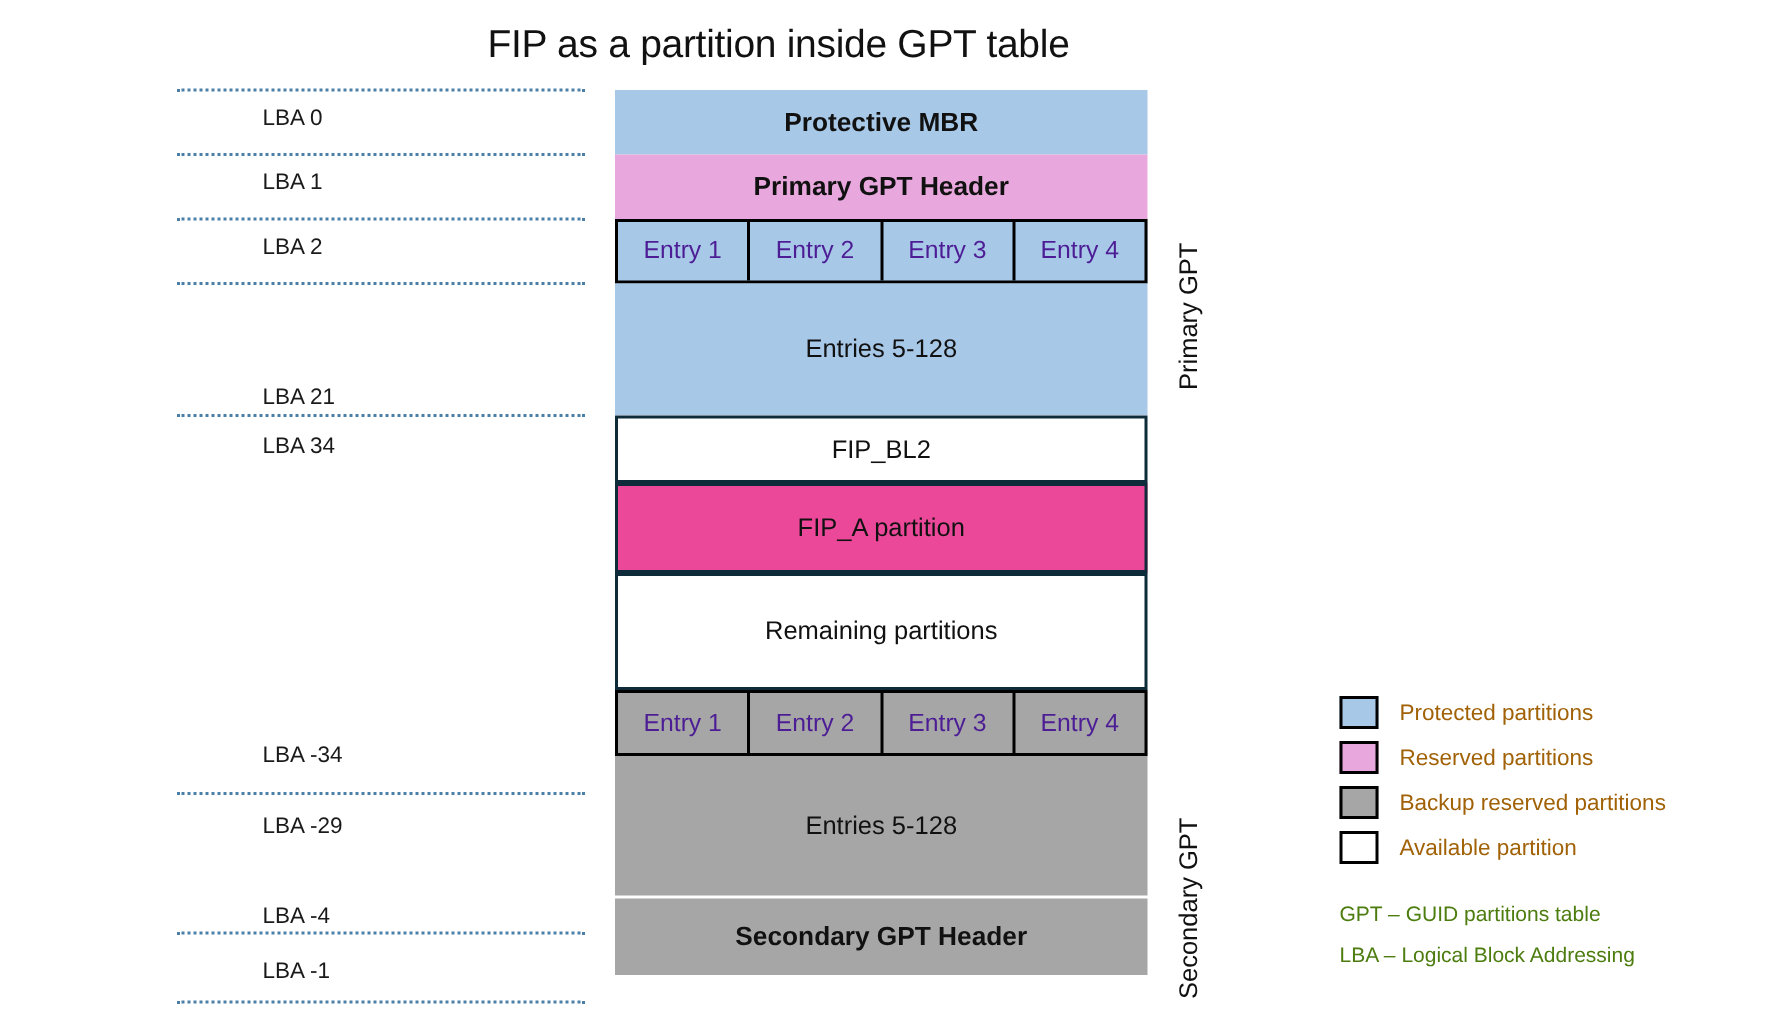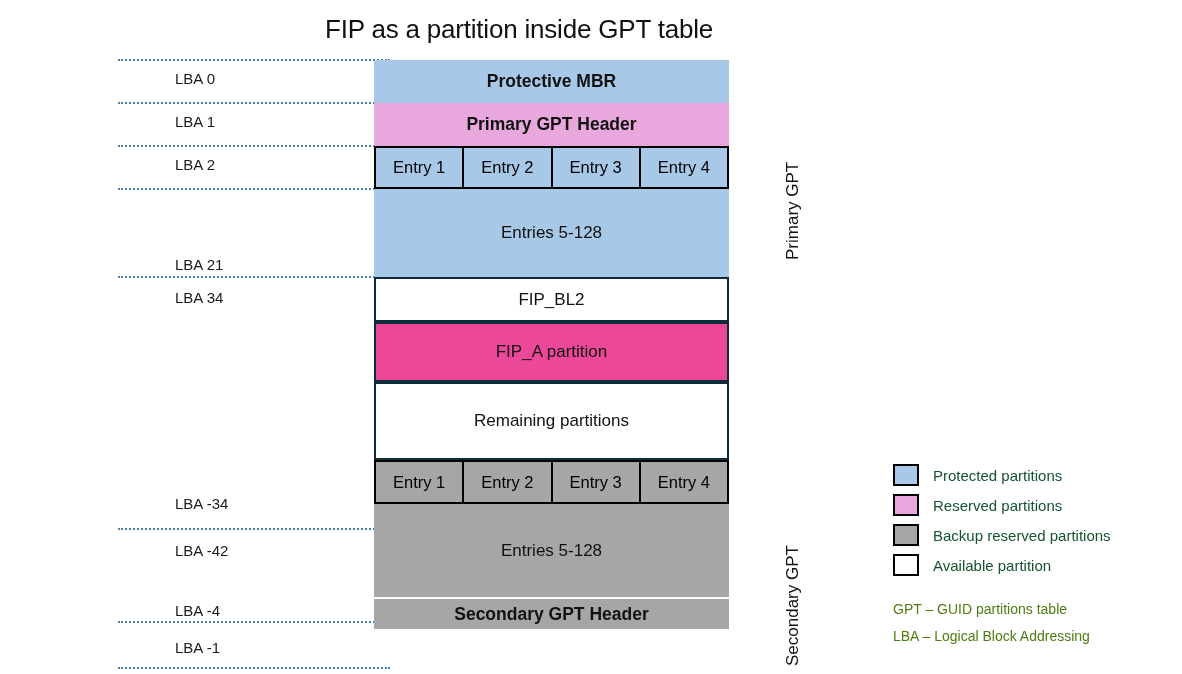--- a/index.html
+++ b/index.html
@@ -47,21 +47,21 @@
     left: 175px;
     font-size: 15px;
     color: #1a1a1a;
     white-space: nowrap;
     letter-spacing: 0px;
   }
 
   
   #gpt-stack {
     position: absolute;
-    left: 374px;
+    left: 410px;
     top: 60px;
     width: 355px;
   }
   .block {
     box-sizing: border-box;
     width: 355px;
     display: flex;
     align-items: center;
     justify-content: center;
     font-size: 17px;
@@ -83,21 +83,21 @@
     display: flex;
     border: 2.5px solid #000000;
   }
   .entries-row .cell {
     box-sizing: border-box;
     flex: 1 1 0;
     display: flex;
     align-items: center;
     justify-content: center;
     font-size: 16.5px;
-    color: #000000;
+    color: #4c1d95;
     border-right: 2.5px solid #000000;
   }
   .entries-row .cell:last-child { border-right: none; }
 
   .white-sep {
     width: 355px;
     height: 2px;
     background: #ffffff;
   }
 
@@ -126,21 +126,21 @@
   .legend-swatch {
     box-sizing: border-box;
     width: 26px;
     height: 22px;
     border: 2.5px solid #000000;
     margin-right: 14px;
     flex: 0 0 auto;
   }
   .legend-text {
     font-size: 15px;
-    color: #14532d;
+    color: #a16207;
     white-space: nowrap;
   }
   #abbrev {
     position: absolute;
     left: 893px;
     top: 601px;
     width: 280px;
   }
   .abbrev-row {
     font-size: 14px;
@@ -165,21 +165,21 @@
     <div class="guide-line" style="top: 667px; border-top-color: rgb(74, 127, 168);"></div>
   </div>
 
 <div id="lba-labels-layer">
     <div class="lba-label" style="top: 70px;">LBA 0</div>
     <div class="lba-label" style="top: 113px;">LBA 1</div>
     <div class="lba-label" style="top: 156px;">LBA 2</div>
     <div class="lba-label" style="top: 256px;">LBA 21</div>
     <div class="lba-label" style="top: 289px;">LBA 34</div>
     <div class="lba-label" style="top: 495px;">LBA -34</div>
-    <div class="lba-label" style="top: 542px;">LBA -42</div>
+    <div class="lba-label" style="top: 542px;">LBA -29</div>
     <div class="lba-label" style="top: 602px;">LBA -4</div>
     <div class="lba-label" style="top: 639px;">LBA -1</div>
   </div>
 
 <div id="gpt-stack">
     <div class="block bold" style="height: 43px; background: rgb(168, 200, 232);">Protective MBR</div>
     <div class="block bold" style="height: 43px; background: rgb(232, 168, 221);">Primary GPT Header</div>
     <div class="entries-row" style="height: 43px; background: rgb(168, 200, 232);">
       <div class="cell">Entry 1</div>
       <div class="cell">Entry 2</div>
@@ -191,21 +191,21 @@
     <div class="block bordered" style="height: 60px; background: #ec4899;">FIP_A partition</div>
     <div class="block bordered" style="height: 78px; background: rgb(255, 255, 255);">Remaining partitions</div>
     <div class="entries-row" style="height: 44px; background: rgb(166, 166, 166);">
       <div class="cell">Entry 1</div>
       <div class="cell">Entry 2</div>
       <div class="cell">Entry 3</div>
       <div class="cell">Entry 4</div>
     </div>
     <div class="block" style="height: 93px; background: rgb(166, 166, 166);">Entries 5-128</div>
     <div class="white-sep"></div>
-    <div class="block bold" style="height: 30px; background: rgb(166, 166, 166);">Secondary GPT Header</div>
+    <div class="block bold" style="height: 51px; background: rgb(166, 166, 166);">Secondary GPT Header</div>
   </div>
 
 <div id="side-labels-layer">
     <div class="side-label" style="left: 783px; top: 260px;">Primary GPT</div>
     <div class="side-label" style="left: 783px; top: 666px;">Secondary GPT</div>
   </div>
 
 <div id="legend">
     <div class="legend-row">
       <div class="legend-swatch" style="background: rgb(168, 200, 232);"></div>

